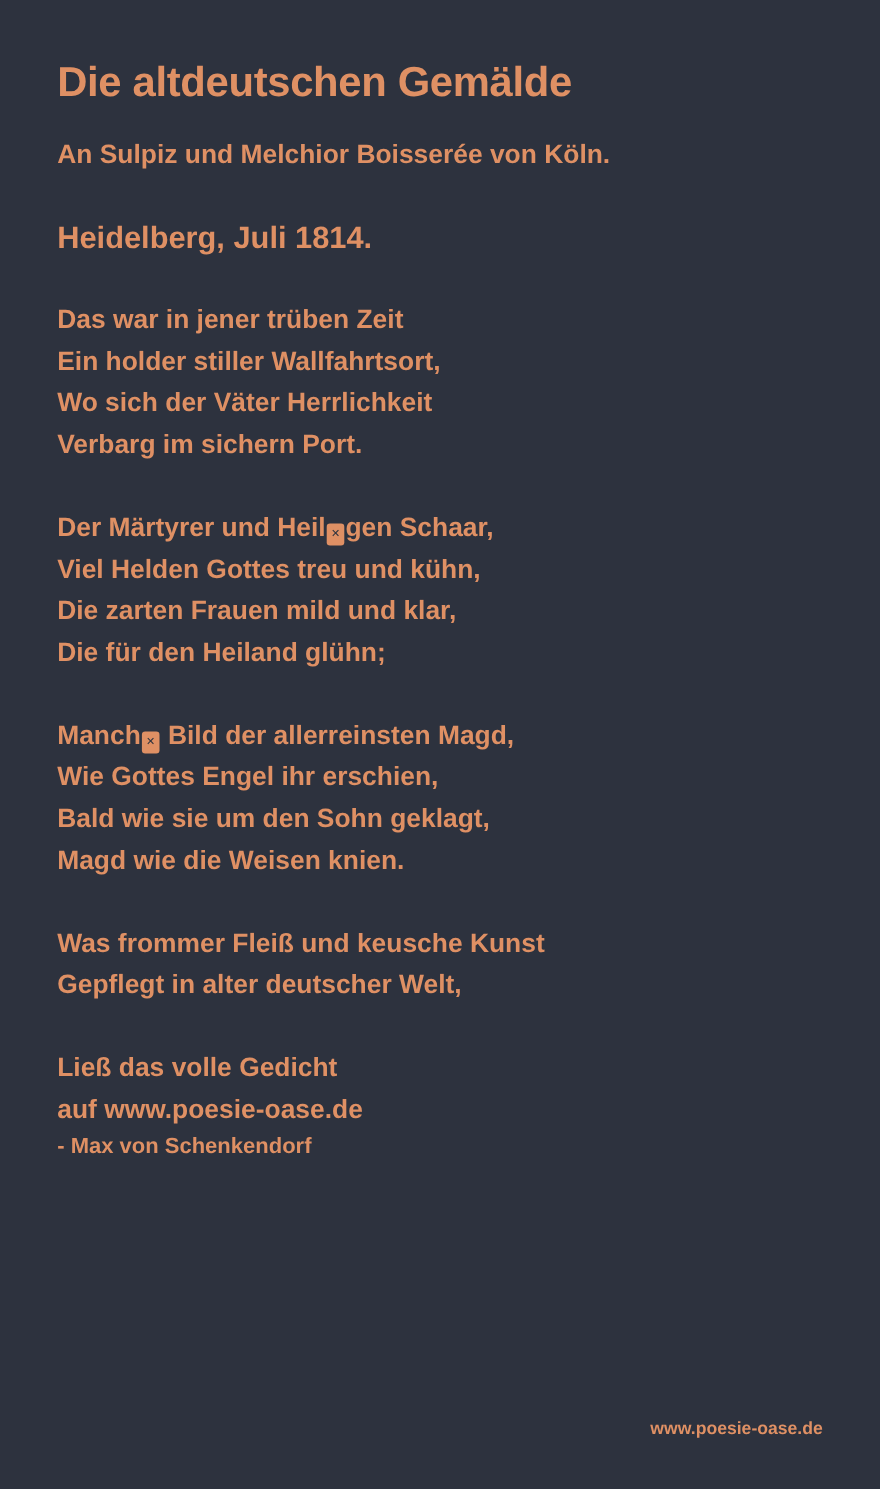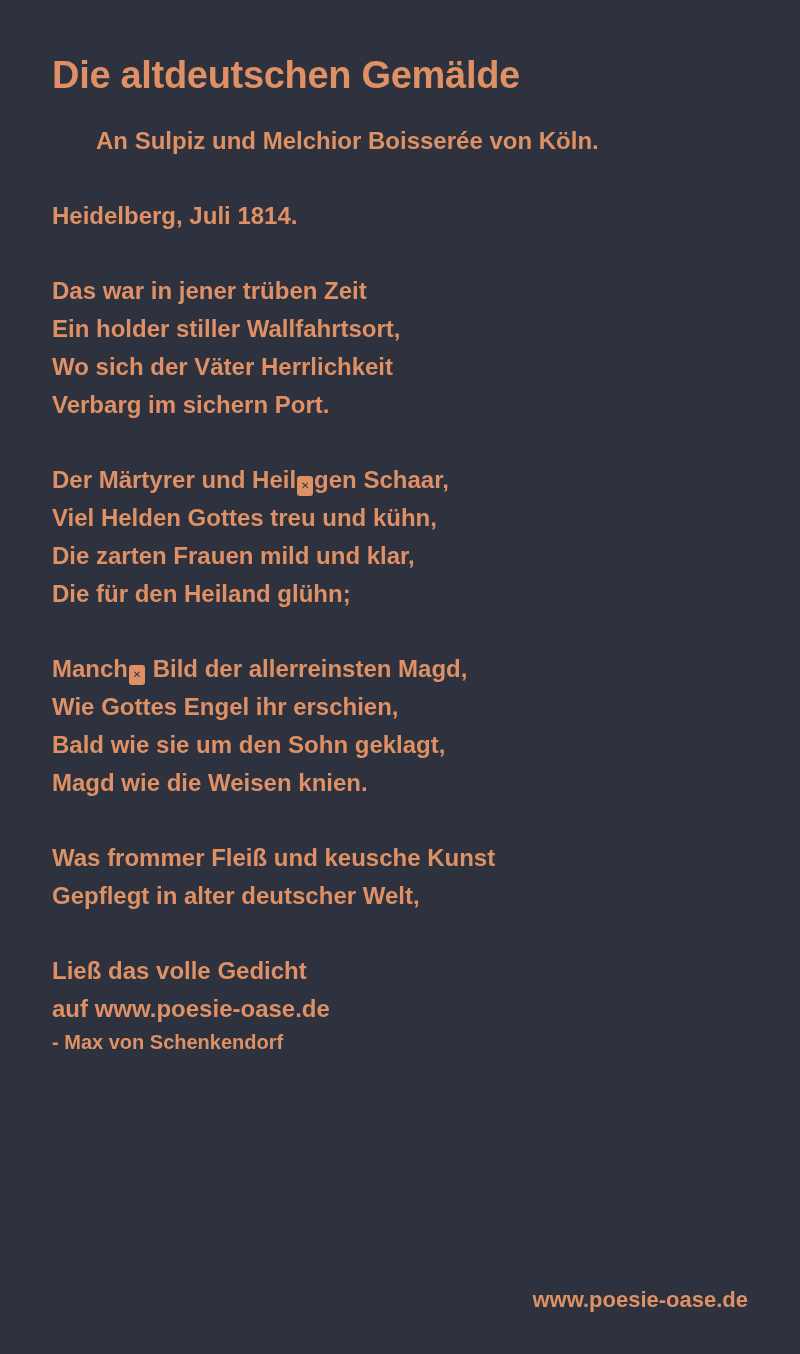--- a/index.html
+++ b/index.html
@@ -26,42 +26,41 @@
   .poem-title{
     font-size:38px;
     line-height:46px;
     letter-spacing:-0.3px;
     font-weight:700;
   }
   .poem-dedication{
     margin-top:24px;
     font-size:24px;
     line-height:38px;
-    margin-left:44px;
   }
   .poem-dateline{
     margin-top:37px;
-    font-size:24px;
+    font-size:28px;
     line-height:38px;
   }
   .stanza{
     margin-top:37px;
     font-size:24px;
     line-height:38px;
   }
   .poem-line{white-space:nowrap;}
   .poem-author{
     font-size:20px;
     line-height:28px;
   }
   .site-watermark{
     position:absolute;
     right:52px;
     bottom:42px;
-    font-size:22px;
+    font-size:16px;
     line-height:24px;
   }
   
   .notdef{
     display:inline-flex;
     align-items:center;
     justify-content:center;
     width:16px;
     height:20px;
     background:var(--accent);

